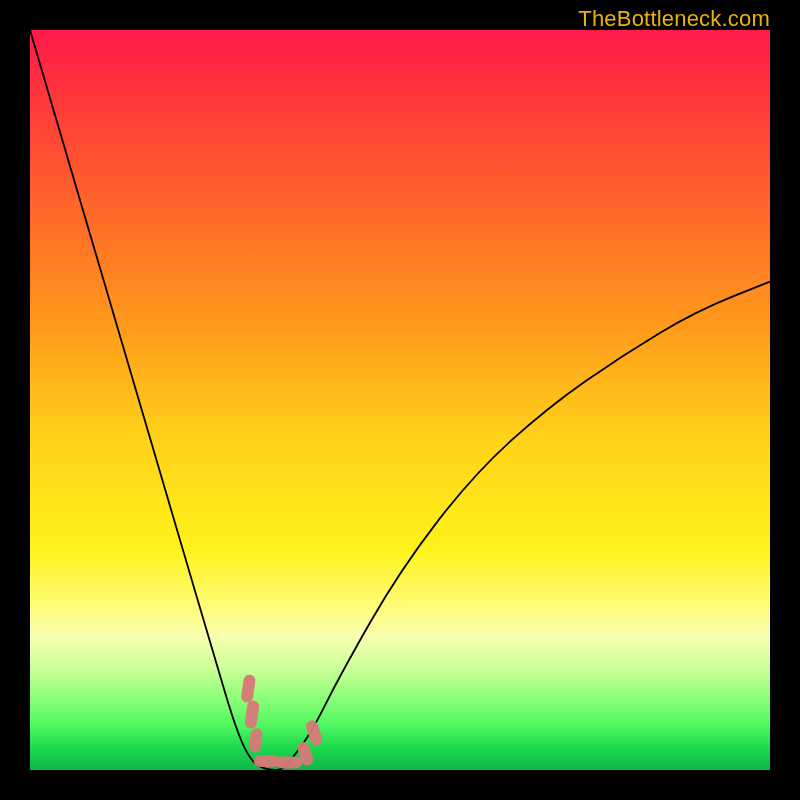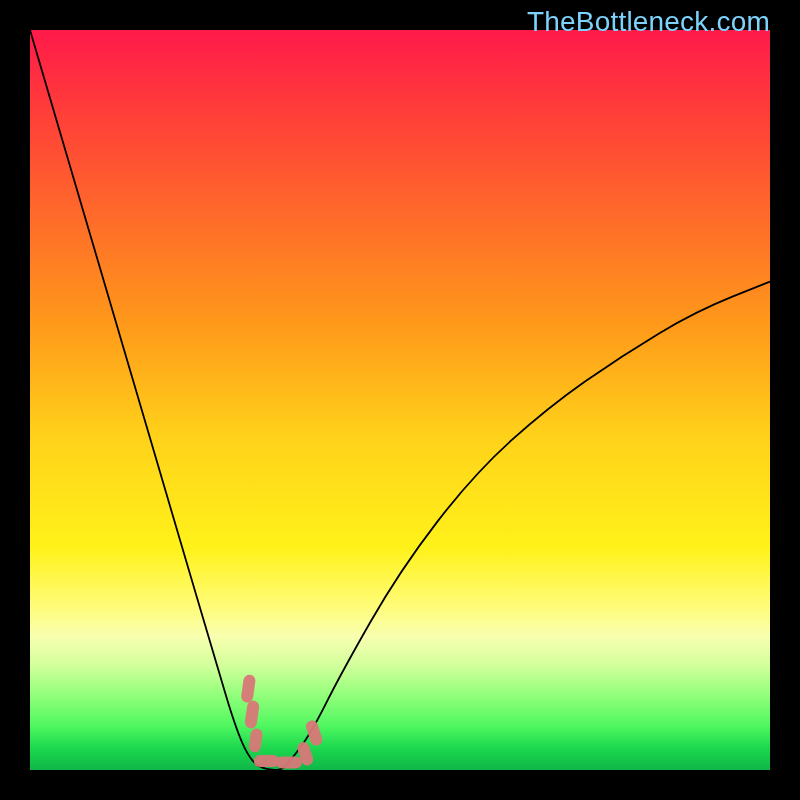--- a/index.html
+++ b/index.html
@@ -31,22 +31,22 @@
       #90ff7a 90%,
       #50f760 94%,
       #1cd94e 97%,
       #0fb648 100%
     );
   }
   .watermark {
     position: absolute;
     top: 6px;
     right: 30px;
-    color: #7dd3fc;
-    font-size: 28px;
+    color: #eab308;
+    font-size: 22px;
     letter-spacing: 0.2px;
   }
   svg.curve {
     position: absolute;
     left: 0;
     top: 0;
     width: 740px;
     height: 740px;
     overflow: visible;
   }

